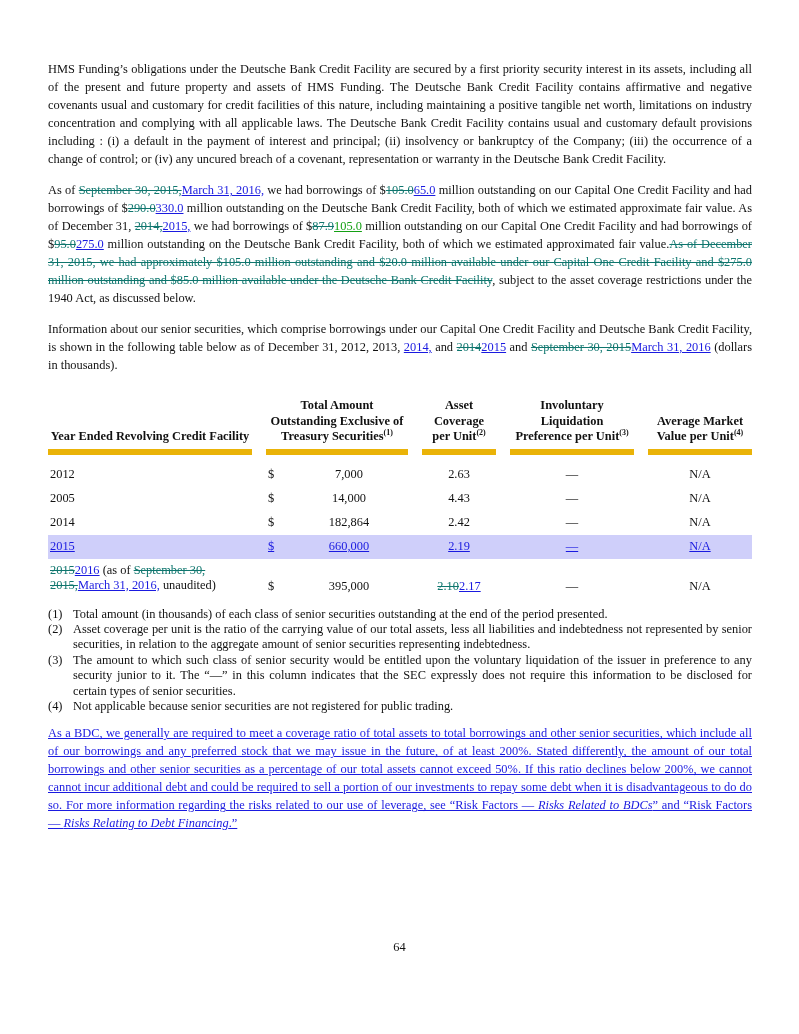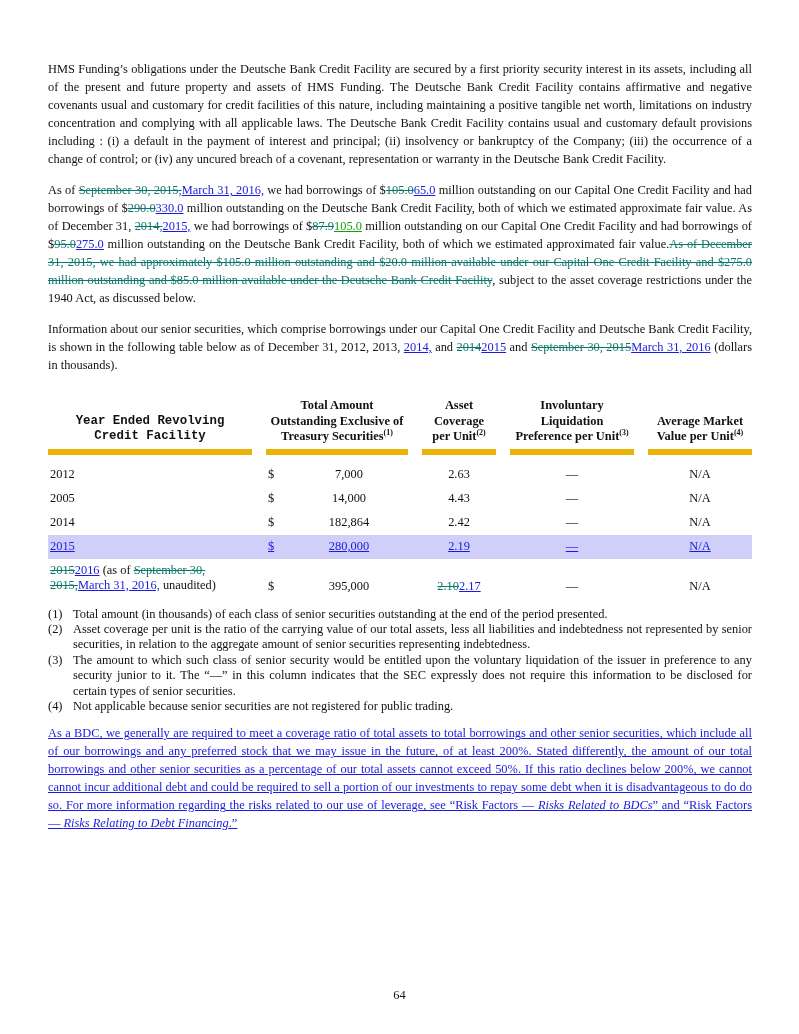--- a/index.html
+++ b/index.html
@@ -24,37 +24,37 @@
   table.sec td { height: 24px; line-height: 15px; vertical-align: middle; padding: 0 2px; }
   tr.first td { padding-top: 8px; }
   tr.hl td { background: #cfcffa; }
   tr.hl td span { color: #1a1ae0; text-decoration: underline; }
   .r { text-align: center; }
   .c { text-align: center; }
   sup { font-size: 8px; line-height: 0; }
   ol.notes { list-style: none; margin: 10px 0 10px 0; padding: 0; }
   ol.notes li { position: relative; padding-left: 25px; line-height: 15.2px; margin-bottom: 0.5px; text-align: justify; }
   ol.notes li .num { position: absolute; left: 0; top: 0; }
-  .pagenum { position: absolute; top: 988px; left: 0; width: 799px; text-align: center; font-size: 12.4px; }
+  .pagenum { position: absolute; top: 940px; left: 0; width: 799px; text-align: center; font-size: 12.4px; }
 </style>
 </head>
 <body>
 
 <div class="page">
 
   <p class="para">HMS Funding’s obligations under the Deutsche Bank Credit Facility are secured by a first priority security interest in its assets, including all of the present and future property and assets of HMS Funding. The Deutsche Bank Credit Facility contains affirmative and negative covenants usual and customary for credit facilities of this nature, including maintaining a positive tangible net worth, limitations on industry concentration and complying with all applicable laws. The Deutsche Bank Credit Facility contains usual and customary default provisions including : (i) a default in the payment of interest and principal; (ii) insolvency or bankruptcy of the Company; (iii) the occurrence of a change of control; or (iv) any uncured breach of a covenant, representation or warranty in the Deutsche Bank Credit Facility.</p>
 
   <p class="para"><span>As of </span><span class="del">September 30, 2015,</span><span class="ins">March 31, 2016,</span><span> we had borrowings of $</span><span class="del">105.0</span><span class="ins">65.0</span><span> million outstanding on our Capital One Credit Facility and had borrowings of $</span><span class="del">290.0</span><span class="ins">330.0</span><span> million outstanding on the Deutsche Bank Credit Facility, both of which we estimated approximate fair value. As of December 31, </span><span class="del">2014,</span><span class="ins">2015,</span><span> we had borrowings of $</span><span class="del">87.9</span><span class="ins-green">105.0</span><span> million outstanding on our Capital One Credit Facility and had borrowings of $</span><span class="del">95.0</span><span class="ins">275.0</span><span> million outstanding on the Deutsche Bank Credit Facility, both of which we estimated approximated fair value.</span><span class="del">As of December 31, 2015, we had approximately $105.0 million outstanding and $20.0 million available under our Capital One Credit Facility and $275.0 million outstanding and $85.0 million available under the Deutsche Bank Credit Facility</span><span>, subject to the asset coverage restrictions under the 1940 Act, as discussed below.</span></p>
 
   <p class="para"><span>Information about our senior securities, which comprise borrowings under our Capital One Credit Facility and Deutsche Bank Credit Facility, is shown in the following table below as of December 31, 2012, 2013, </span><span class="ins">2014,</span><span> and </span><span class="del">2014</span><span class="ins">2015</span><span> and </span><span class="del">September 30, 2015</span><span class="ins">March 31, 2016</span><span> (dollars in thousands).</span></p>
 
   <table class="sec">
     <thead>
       <tr>
-        <th class="hrule" style="width:200px;font-family:Liberation Mono, monospace;"><span>Year Ended Revolving Credit Facility</span></th>
+        <th class="hrule" style="width:200px;"><span>Year Ended Revolving Credit Facility</span></th>
         <th class="gap"></th>
         <th class="hrule" colspan="2" style="width:160px;"><span>Total Amount Outstanding Exclusive of Treasury Securities</span><sup>(1)</sup></th>
         <th class="gap"></th>
         <th class="hrule" style="width:70px;"><span>Asset Coverage per Unit</span><sup>(2)</sup></th>
         <th class="gap"></th>
         <th class="hrule" style="width:120px;"><span>Involuntary Liquidation Preference per Unit</span><sup>(3)</sup></th>
         <th class="gap"></th>
         <th class="hrule" style="width:100px;"><span>Average Market Value per Unit</span><sup>(4)</sup></th>
       </tr>
     </thead>
@@ -92,21 +92,21 @@
         <td class="c">2.42</td>
         <td class="gap"></td>
         <td class="c">—</td>
         <td class="gap"></td>
         <td class="c">N/A</td>
       </tr>
       <tr class="hl">
         <td><span>2015</span></td>
         <td class="gap"></td>
         <td><span>$</span></td>
-        <td class="r"><span>280,000</span></td>
+        <td class="r"><span>660,000</span></td>
         <td class="gap"></td>
         <td class="c"><span>2.19</span></td>
         <td class="gap"></td>
         <td class="c"><span>—</span></td>
         <td class="gap"></td>
         <td class="c"><span>N/A</span></td>
       </tr>
       <tr>
         <td style="height:38px; line-height:15px;"><span class="del">2015</span><span class="ins">2016</span><span> (as of </span><span class="del">September 30,</span><br><span class="del">2015,</span><span class="ins">March 31, 2016,</span><span> unaudited)</span></td>
         <td class="gap"></td>

